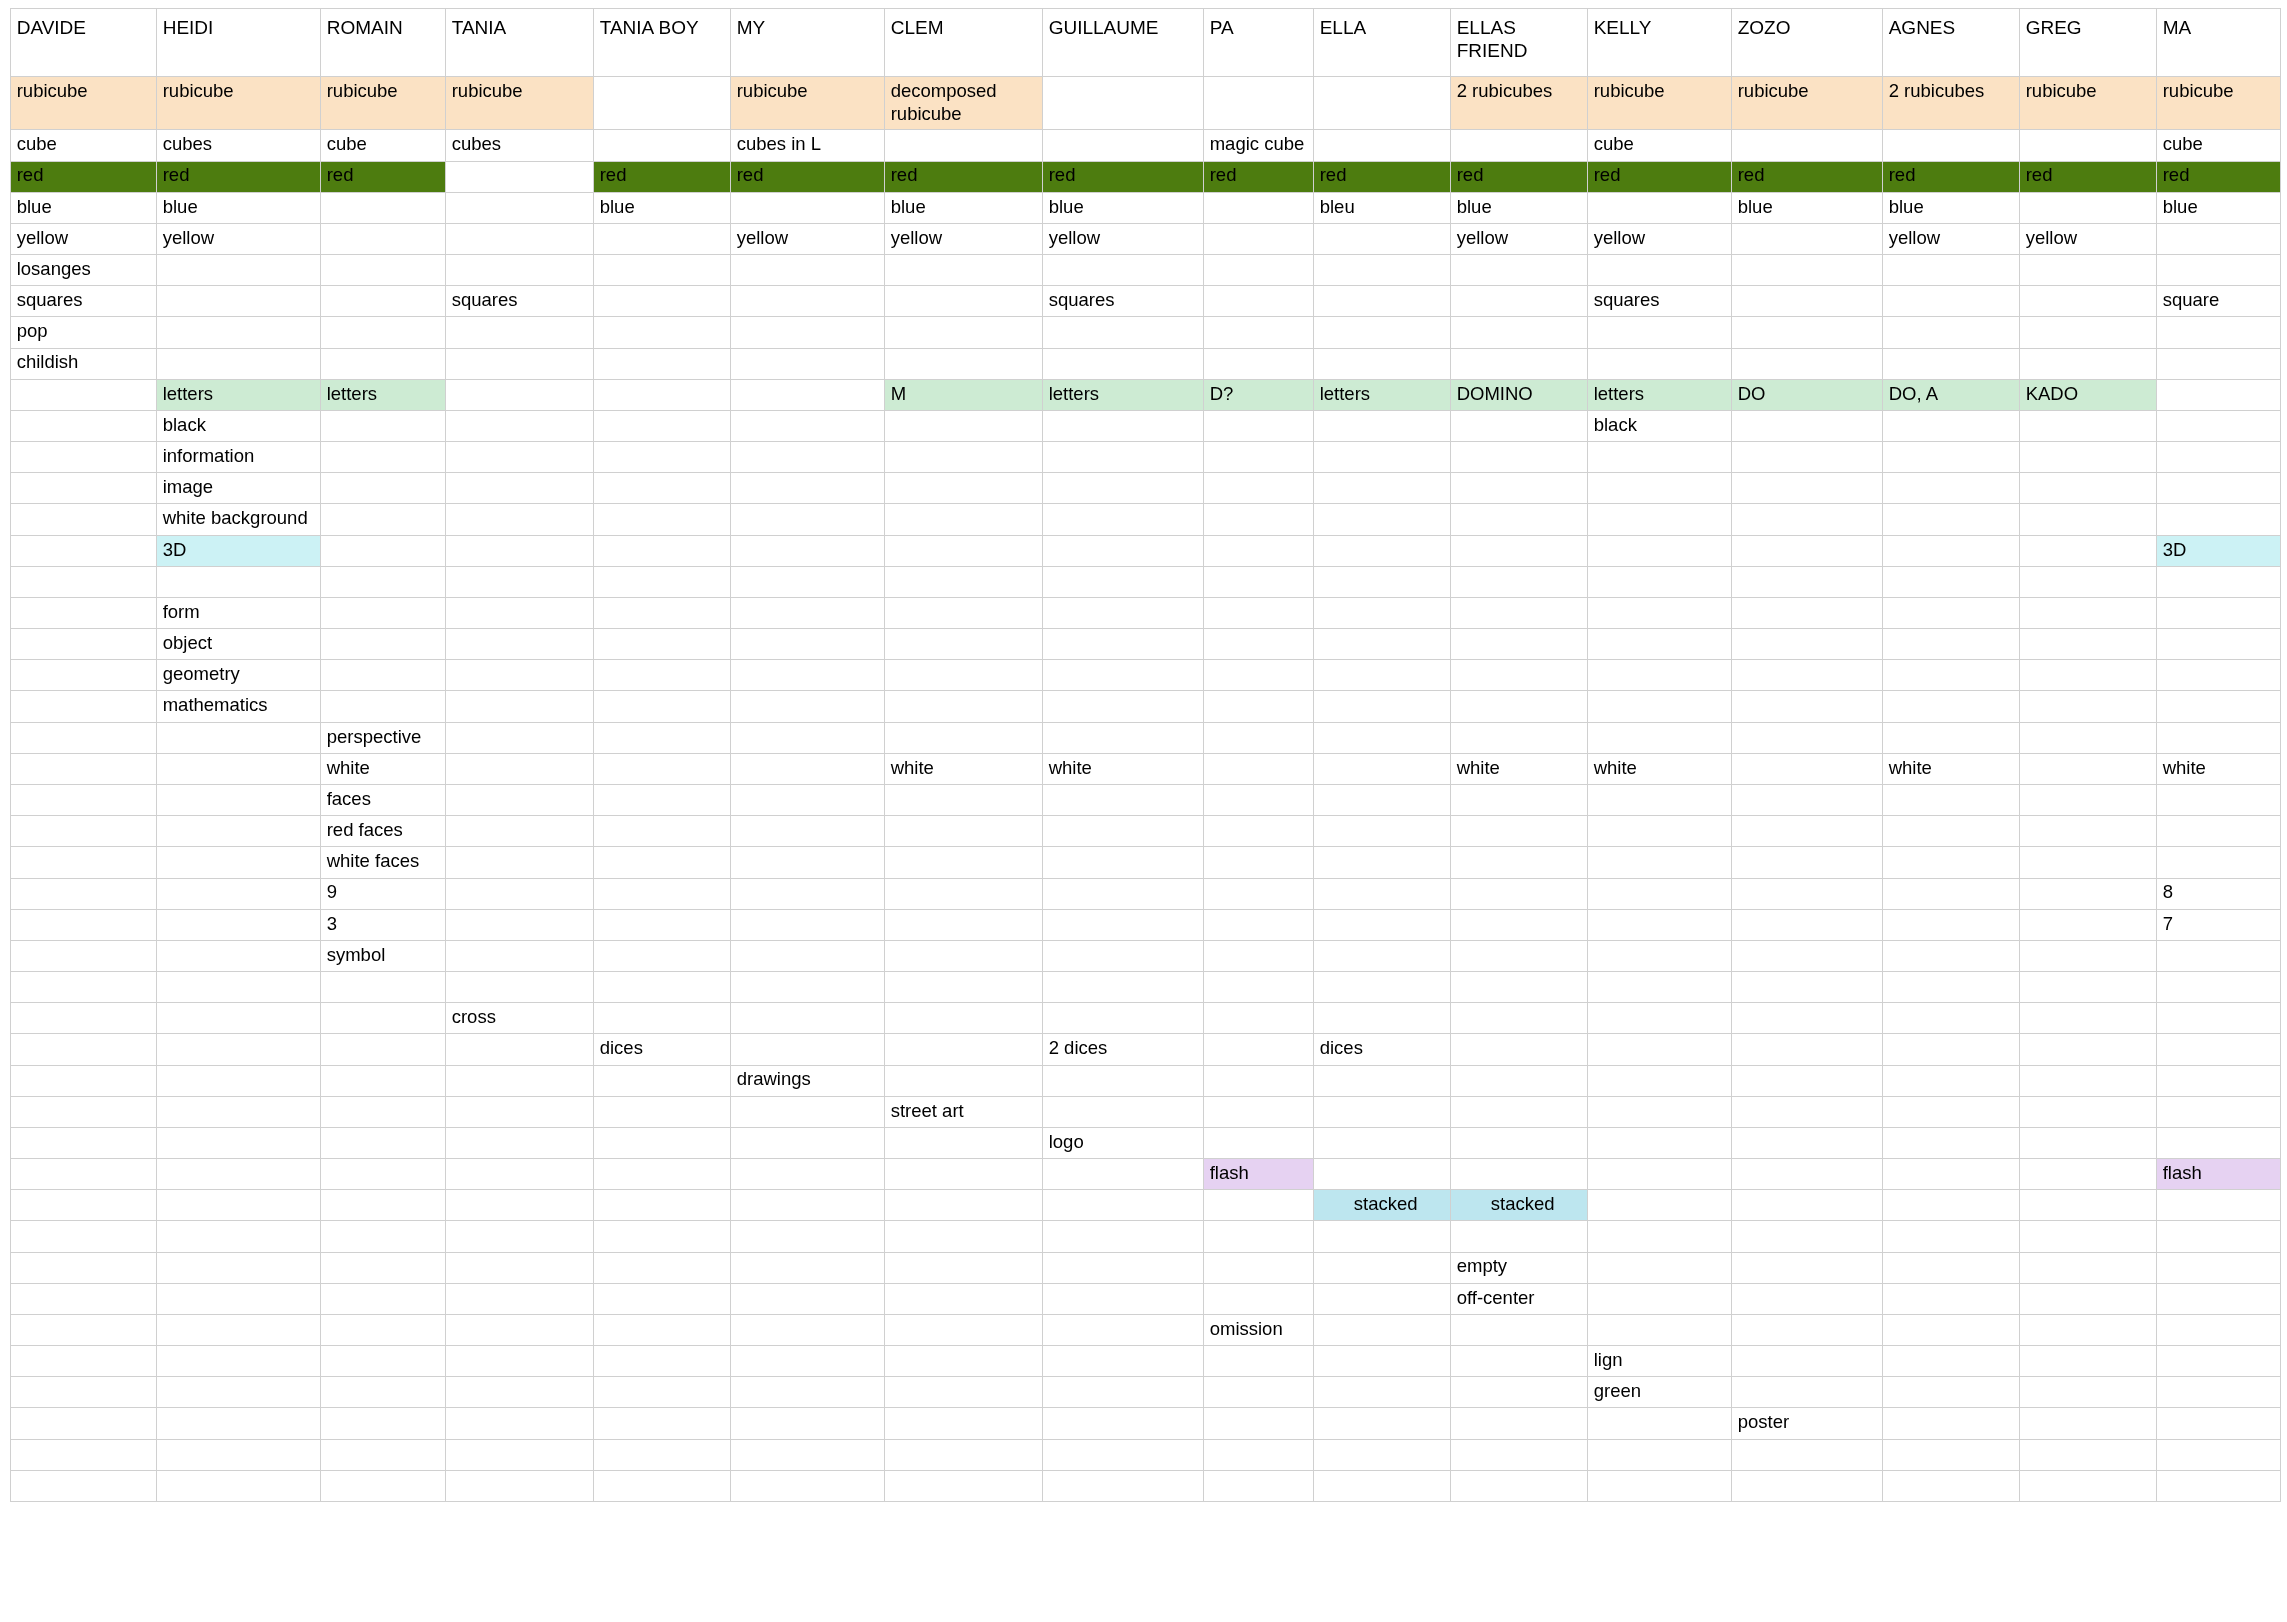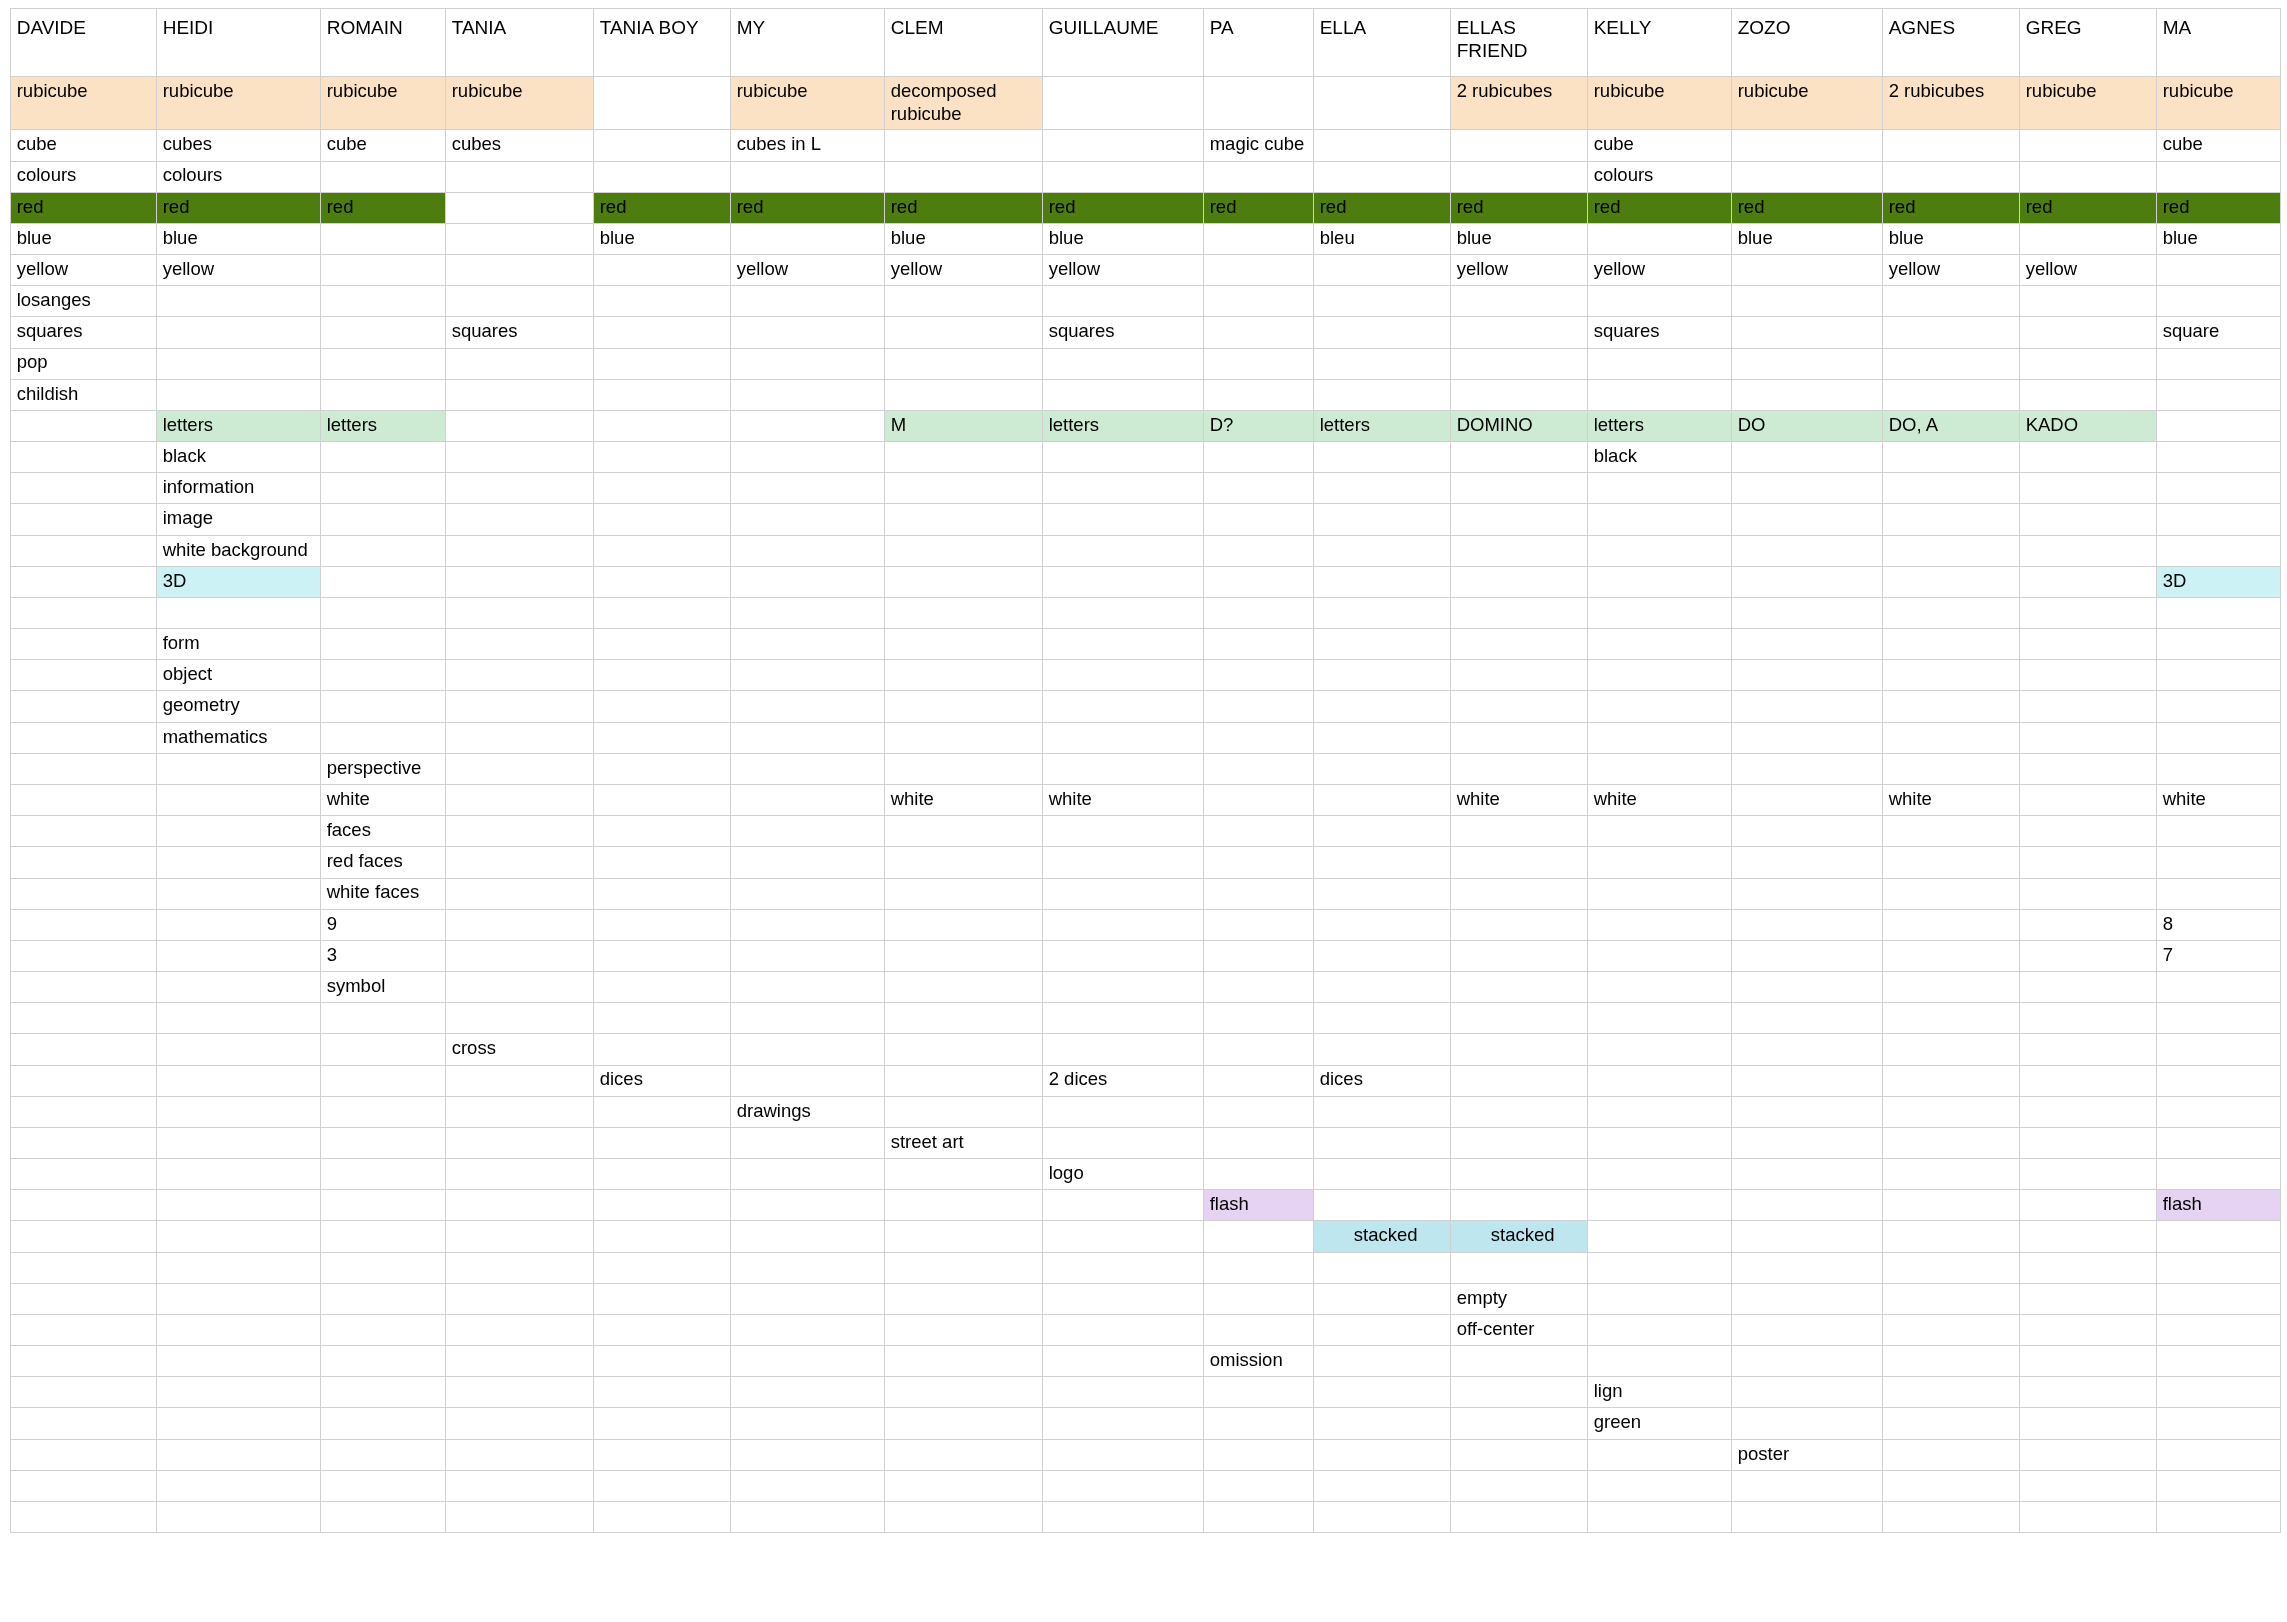--- a/index.html
+++ b/index.html
@@ -138,38 +138,20 @@
           <td>magic cube</td>
           <td></td>
           <td></td>
           <td>cube</td>
           <td></td>
           <td></td>
           <td></td>
           <td>cube</td>
         </tr>
         <tr class="data-row">
-          <td>colours</td>
-          <td>colours</td>
-          <td></td>
-          <td></td>
-          <td></td>
-          <td></td>
-          <td></td>
-          <td></td>
-          <td></td>
-          <td></td>
-          <td></td>
-          <td>colours</td>
-          <td></td>
-          <td></td>
-          <td></td>
-          <td></td>
-        </tr>
-        <tr class="data-row">
           <td class="fill-red">red</td>
           <td class="fill-red">red</td>
           <td class="fill-red">red</td>
           <td></td>
           <td class="fill-red">red</td>
           <td class="fill-red">red</td>
           <td class="fill-red">red</td>
           <td class="fill-red">red</td>
           <td class="fill-red">red</td>
           <td class="fill-red">red</td>

